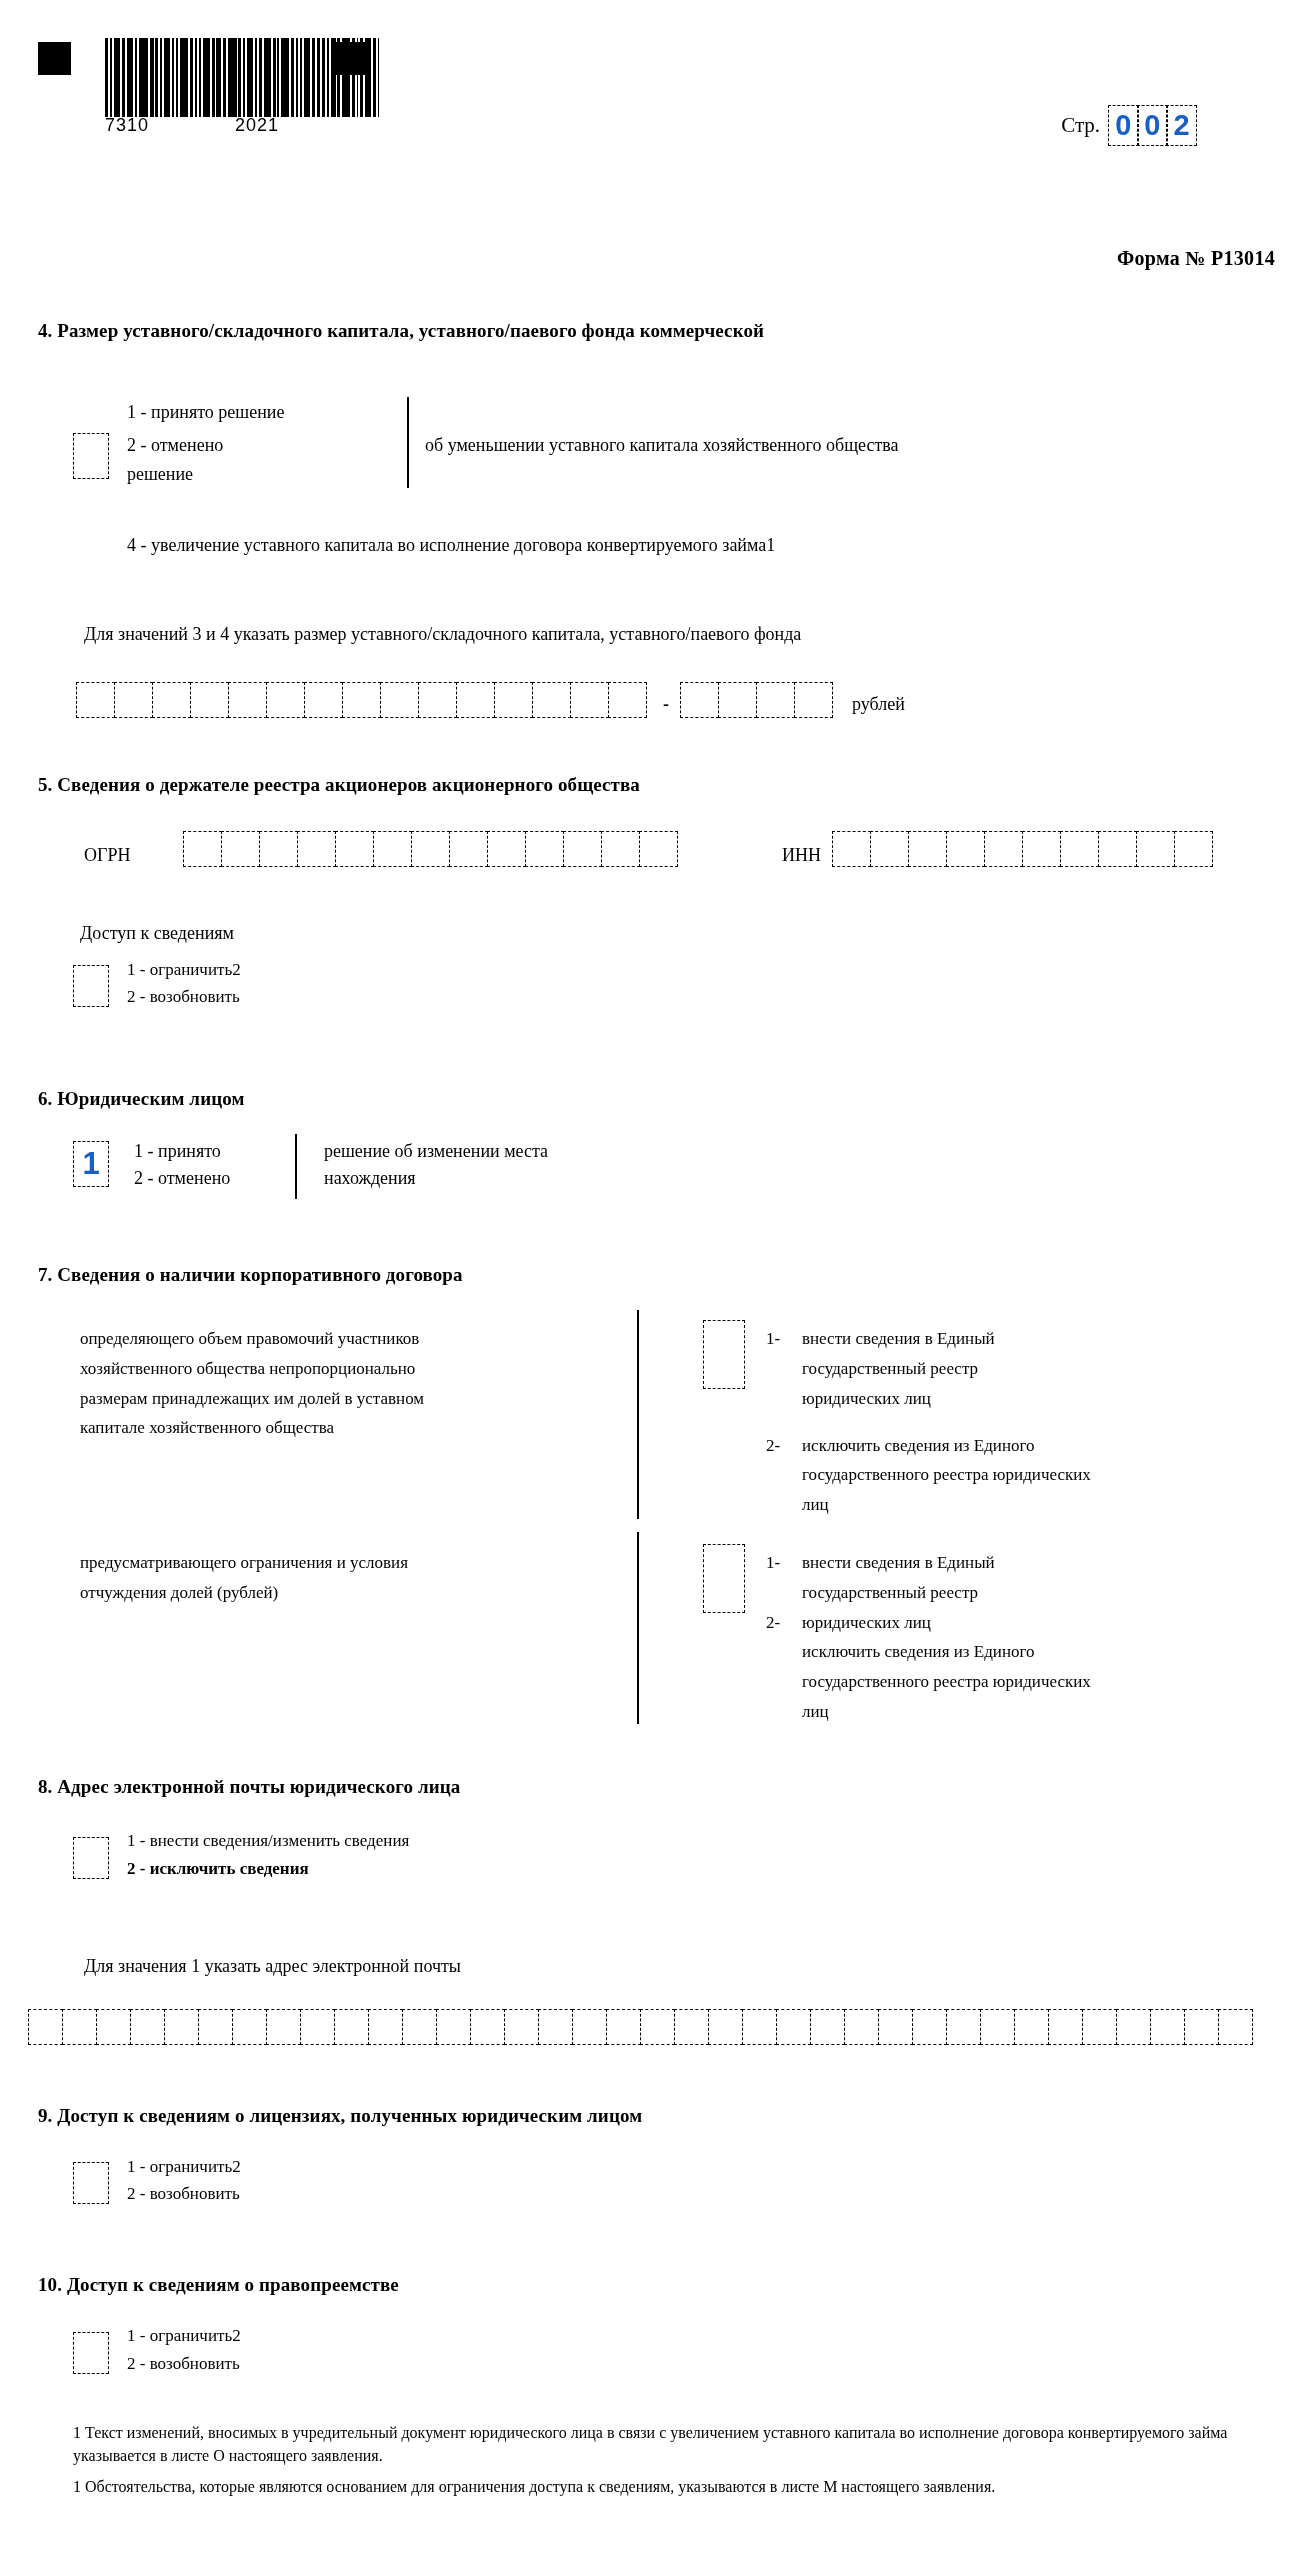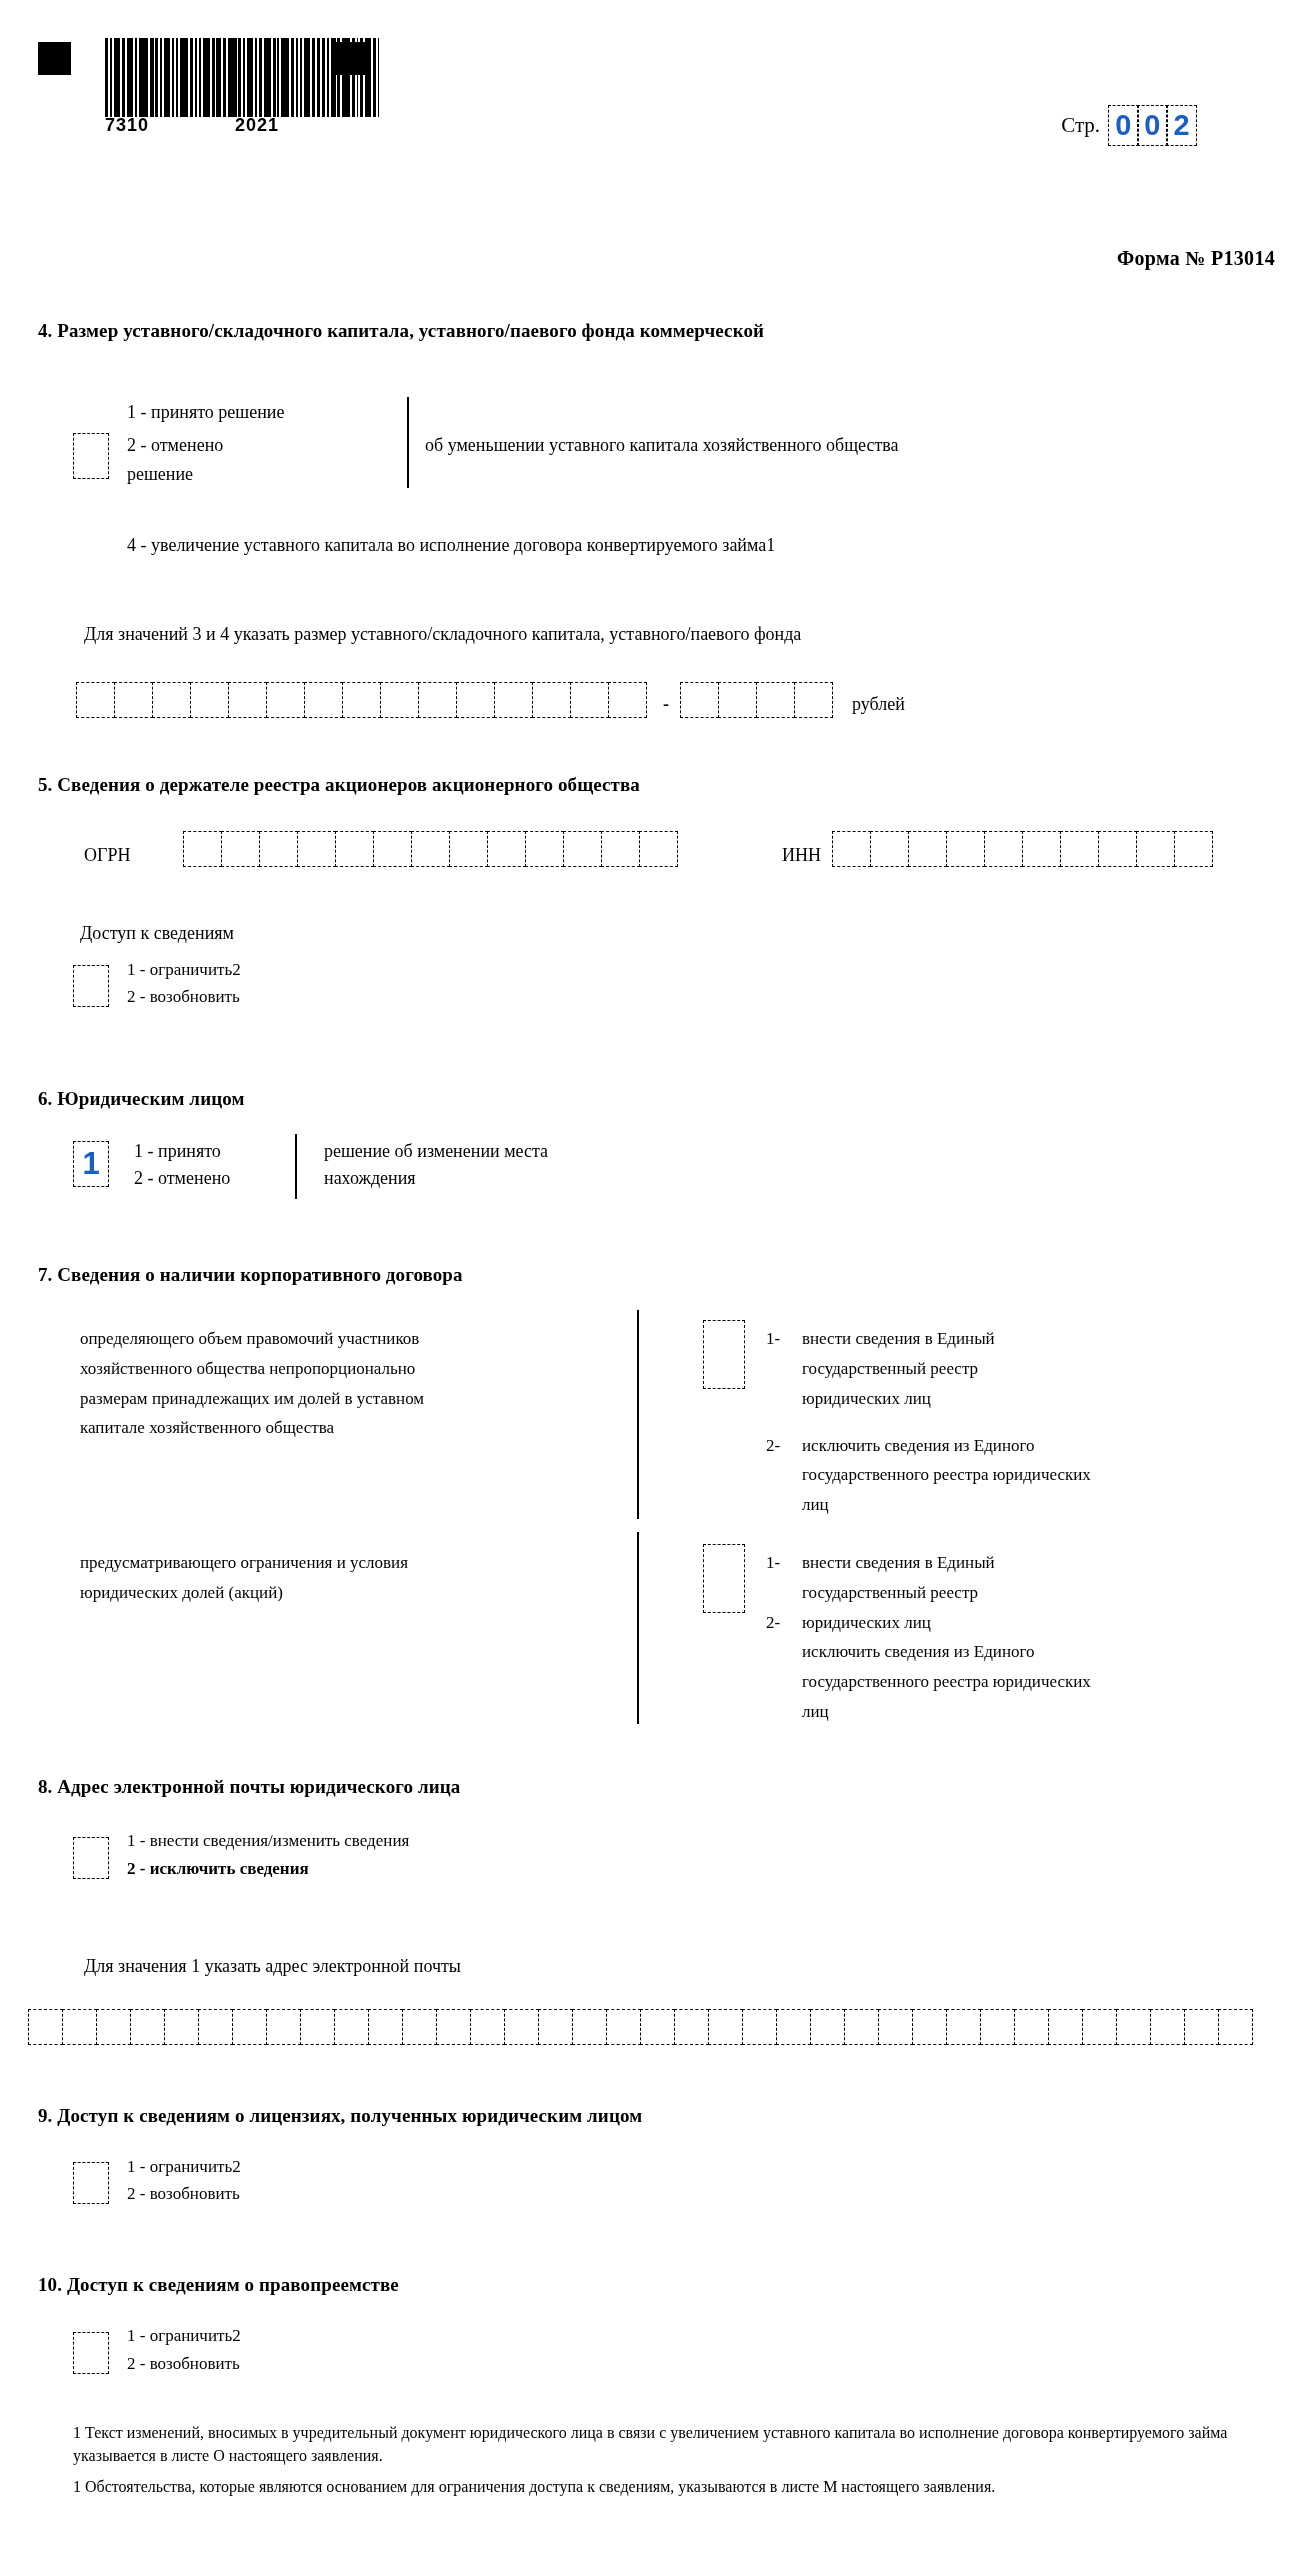--- a/index.html
+++ b/index.html
@@ -28,21 +28,20 @@
     left: 0;
     width: 1302px;
     height: 124px;
   }
   .barcode-wrap {
     position: absolute;
     left: 38px;
     top: 0px;
     width: 335px;
     height: 124px;
-    font-weight: bold;
   }
   .corner-sq {
     position: absolute;
     width: 33px;
     height: 33px;
     background: #000;
     top: 3.8px;
   }
   .corner-sq.left  { left: 0px; }
   .corner-sq.right { left: 297px; }
@@ -349,21 +348,21 @@
   <div class="txt txt-sm" style="left:802px; top:1327px;">внести сведения в Единый</div>
   <div class="txt txt-sm" style="left:802px; top:1357px;">государственный реестр</div>
   <div class="txt txt-sm" style="left:802px; top:1387px;">юридических лиц</div>
 
   <div class="txt txt-sm" style="left:766px; top:1434px;">2-</div>
   <div class="txt txt-sm" style="left:802px; top:1434px;">исключить сведения из Единого</div>
   <div class="txt txt-sm" style="left:802px; top:1463px;">государственного реестра юридических</div>
   <div class="txt txt-sm" style="left:802px; top:1493px;">лиц</div>
 
   <div class="txt txt-sm" style="left:80px; top:1551px;">предусматривающего ограничения и условия</div>
-  <div class="txt txt-sm" style="left:80px; top:1581px;">юридических долей (акций)</div>
+  <div class="txt txt-sm" style="left:80px; top:1581px;">отчуждения долей (рублей)</div>
 
   <div class="vline" style="left:637px; top:1532px; height:192px;"></div>
 
   <div class="chk" style="left:703px; top:1544px; width:42px; height:69px;"></div>
 
   <div class="txt txt-sm" style="left:766px; top:1551px;">1-</div>
   <div class="txt txt-sm" style="left:802px; top:1551px;">внести сведения в Единый</div>
   <div class="txt txt-sm" style="left:802px; top:1581px;">государственный реестр</div>
 
   <div class="txt txt-sm" style="left:766px; top:1611px;">2-</div>

